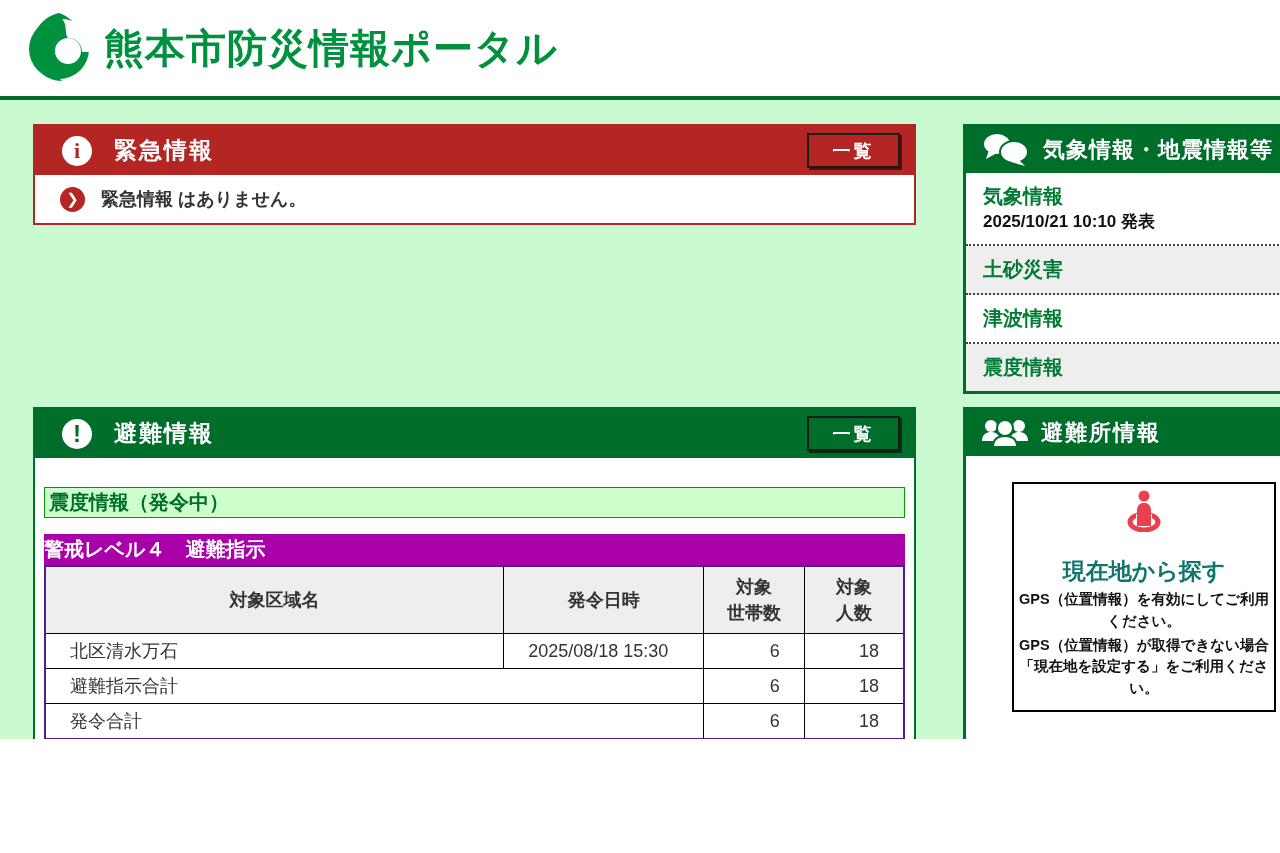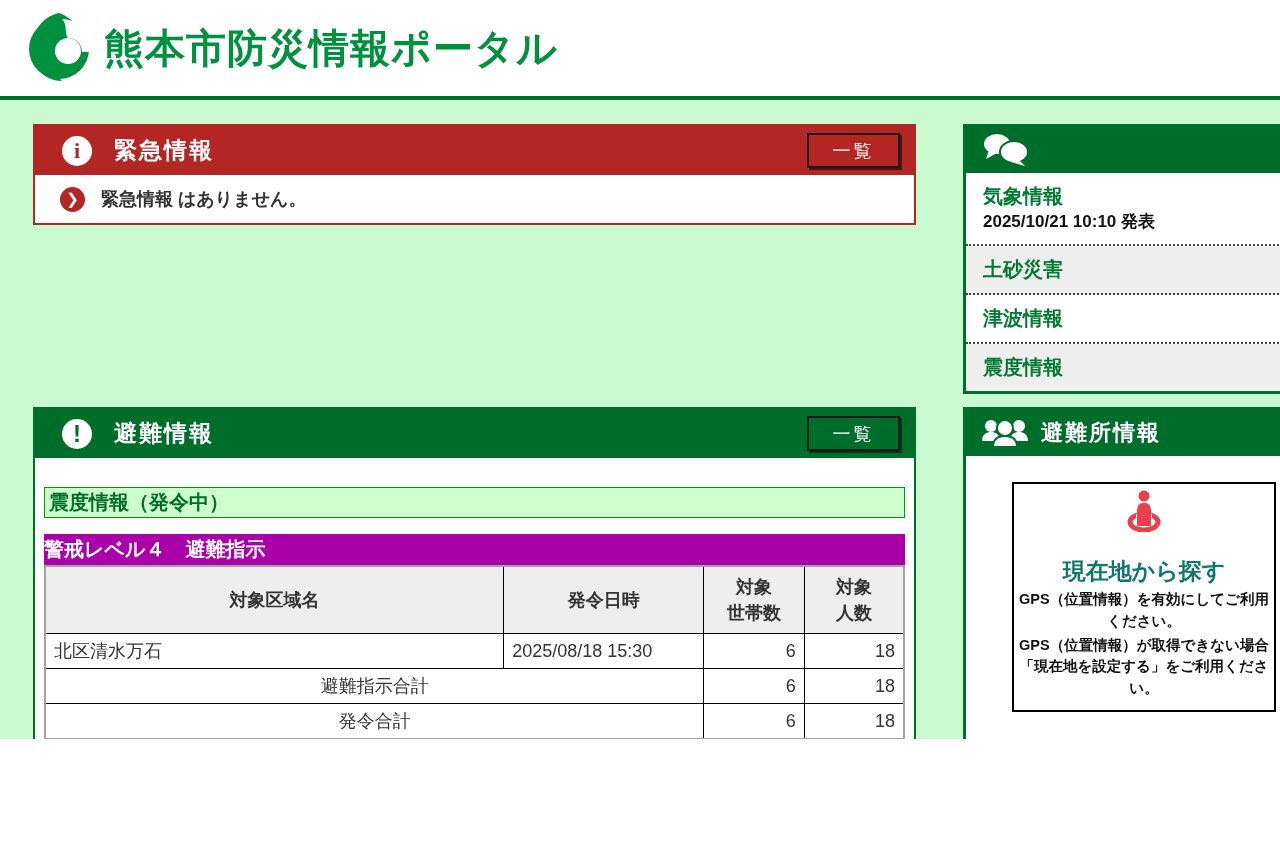--- a/index.html
+++ b/index.html
@@ -16,21 +16,21 @@
   .bg { position:absolute; left:0; top:100px; width:1280px; height:753px; background:#cafad0; }
 
   
   .panel { position:absolute; background:#fff; }
   .panel-head { display:flex; align-items:center; }
   .round-icon { width:30px; height:30px; border-radius:50%; background:#fff;
     display:flex; align-items:center; justify-content:center; flex:0 0 auto; }
   .panel-title { color:#fff; font-weight:bold; font-size:23px; letter-spacing:2px; }
   .list-btn { margin-left:auto; margin-right:14px; width:93px; height:35px;
     border:2px solid #1b1b1b; box-shadow:2px 2px 0 rgba(0,0,0,.55);
-    color:#fff; font-size:18px; font-weight:normal; letter-spacing:3px;
+    color:#fff; font-size:18px; font-weight:bold; letter-spacing:3px;
     display:flex; align-items:center; justify-content:center; cursor:pointer; }
 
   
   .emergency { left:33px; top:124px; width:883px; border:2px solid #b32624; }
   .emergency .panel-head { background:#b32624; height:49px; padding-left:27px; }
   .emergency .round-icon { color:#b32624; font-family:"Liberation Serif","DejaVu Serif",serif;
     font-weight:bold; font-size:22px; }
   .emergency .panel-title { margin-left:22px; }
   .emergency .list-btn { background:#b32624; }
   .emergency-body { height:48px; background:#fff; display:flex; align-items:center; padding-left:25px; }
@@ -43,28 +43,28 @@
   .evacuation .panel-head { background:#006e2b; height:49px; padding-left:27px; }
   .evacuation .round-icon { color:#006e2b; font-weight:bold; font-size:24px; }
   .evacuation .panel-title { margin-left:22px; }
   .evacuation .list-btn { background:#006e2b; }
   .evacuation-body { padding:29px 9px 0 9px; }
   .status-bar { height:31px; background:#ccffcc; border:1px solid #009900;
     color:#006e2b; font-size:20px; font-weight:bold; line-height:29px; padding-left:4px; }
   .level-bar { margin-top:16px; height:31px; background:#aa00aa; color:#fff;
     font-size:20px; font-weight:bold; line-height:31px; }
   table.evac { width:100%; border-collapse:collapse; font-size:18px; color:#333;
-    border:2px solid #a3a3a3; table-layout:fixed; }
+    border:2px solid #4c1d95; table-layout:fixed; }
   table.evac th, table.evac td { border:1px solid #000; }
   table.evac th { background:#eee; font-weight:bold; text-align:center; padding:7px 4px;
     font-size:18px; }
   table.evac th .thtext { white-space:pre-line; line-height:1.45; display:block; }
-  table.evac td { padding:5px 8px; height:34px; background:#fff; }
+  table.evac td { padding:5px 24px; height:34px; background:#fff; }
   td.num { text-align:right; }
-  td.rlabel { text-align:center; }
+  td.rlabel { text-align:left; }
   .col-area { width:53.4%; } .col-date { width:23.3%; } .col-hh { width:11.7%; } .col-pp { width:11.6%; }
   .supplement { margin-top:17px; border:1px solid #000; padding:9px 10px 12px 10px;
     font-size:16.5px; color:#333; line-height:1.6; background:#fff; }
 
   
   .weather { left:963px; top:124px; width:430px; border:3px solid #006e2b; }
   .weather .panel-head { background:#006e2b; height:46px; padding-left:17px; }
   .weather .panel-title { margin-left:14px; font-size:22px; letter-spacing:1px; }
   .w-row { padding:11px 6px 11px 17px; border-bottom:2px dotted #444; }
   .w-row:last-child { border-bottom:none; }
@@ -171,20 +171,21 @@
   </section>
 
   <aside class="panel weather">
     <div class="panel-head">
       <svg width="46" height="34" viewBox="0 0 46 34">
         <ellipse cx="14" cy="11" rx="13" ry="10" fill="#fff"></ellipse>
         <path d="M6 17 L3 26 L14 20 Z" fill="#fff"></path>
         <ellipse cx="31" cy="19" rx="14" ry="11" fill="#fff" stroke="#006e2b" stroke-width="2"></ellipse>
         <path d="M36 27 L42 33 L28 29 Z" fill="#fff"></path>
       </svg>
+      <span class="panel-title">気象情報・地震情報等</span>
     </div>
     <div class="w-row">
       <div class="w-label">気象情報</div>
       <div class="w-sub">2025/10/21 10:10 発表</div>
     </div>
     <div class="w-row gray">
       <div class="w-label">土砂災害</div>
     </div>
     <div class="w-row">
       <div class="w-label">津波情報</div>

